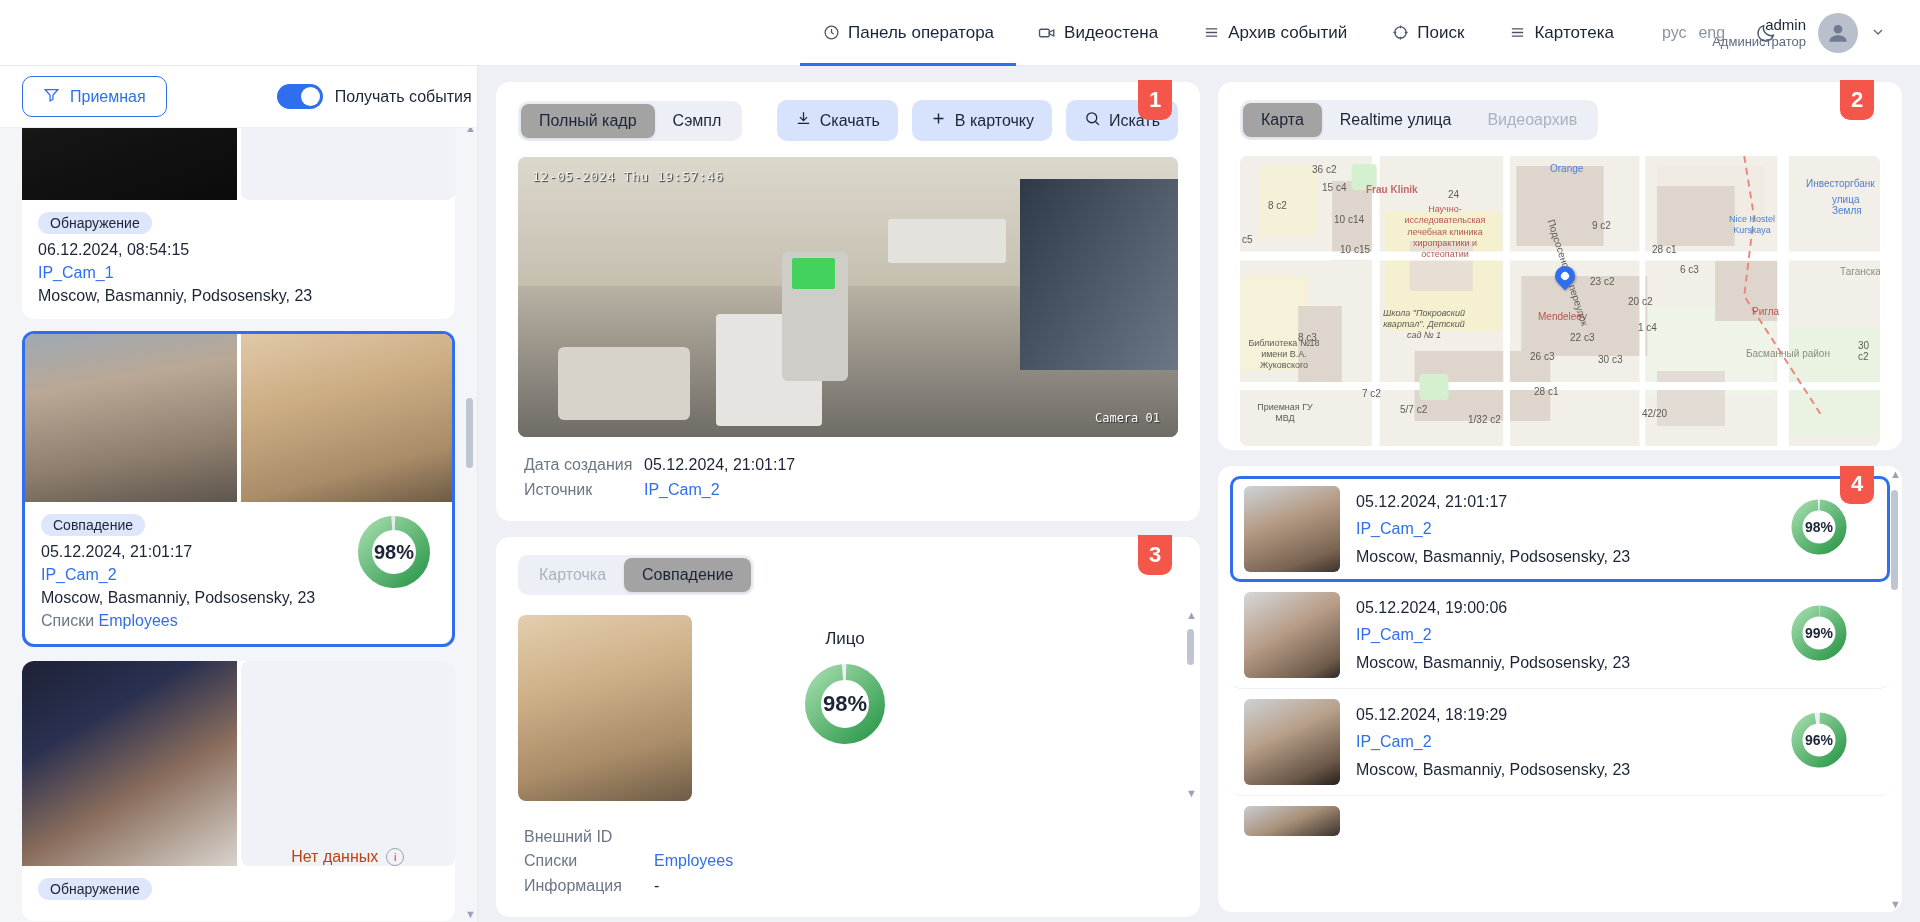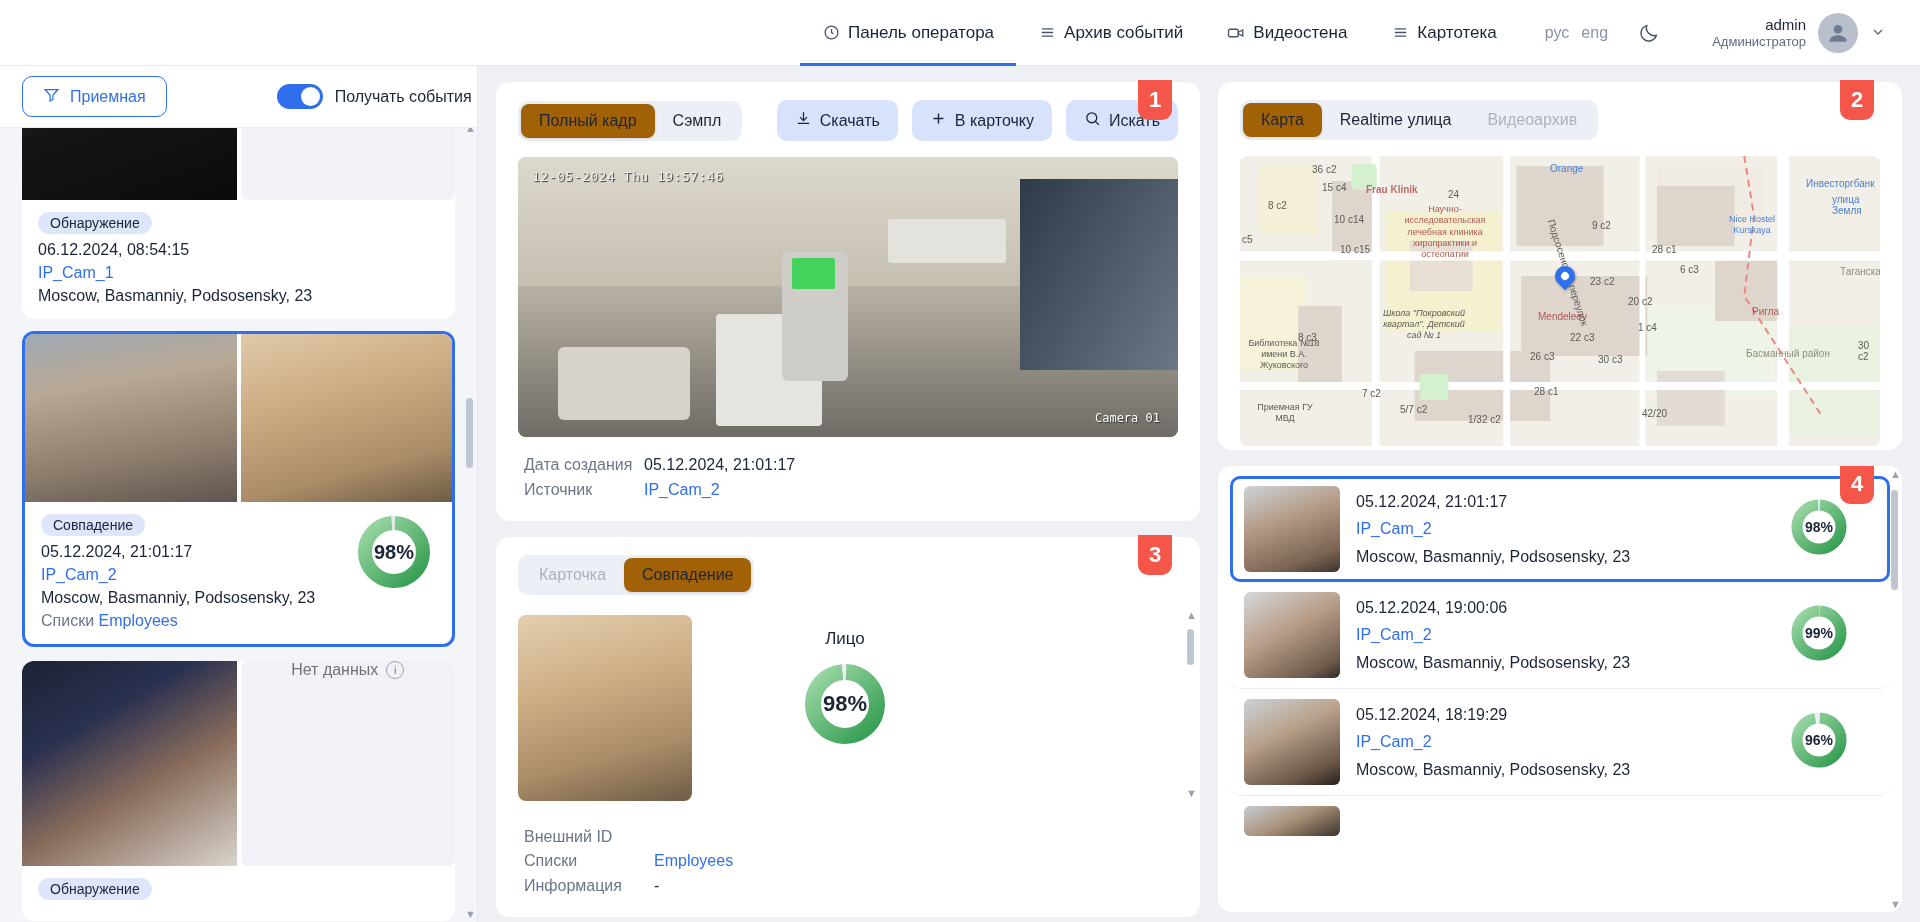--- a/index.html
+++ b/index.html
@@ -80,22 +80,22 @@
   .events-list { flex: 1; overflow: hidden; position: relative; background: #f3f5f9; }
   .event-card {
     background: #fff; border-radius: 12px; margin: 0 22px 12px 22px;
     overflow: hidden;
   }
   .event-card.selected { border: 3px solid #2f6fed; margin-bottom: 14px; }
   .event-thumbs { display: flex; gap: 4px; }
   .event-thumb { width: 50%; height: 168px; background-size: cover; background-position: center; }
   .nodata {
     width: 50%; height: 168px; background: #f0f2f7;
-    display: flex; align-items: flex-start; justify-content: center; gap: 8px;
-    color: #737373; font-size: 16px; border-radius: 8px;
+    display: flex; align-items: flex-end; justify-content: center; gap: 8px;
+    color: #c2410c; font-size: 16px; border-radius: 8px;
   }
   .nodata-icon {
     width: 18px; height: 18px; border: 1px solid #9aa3b4; border-radius: 50%;
     display: flex; align-items: center; justify-content: center;
     font-size: 11px; line-height: 1;
   }
   .event-body { padding: 12px 16px 14px 16px; position: relative; }
   .badge {
     display: inline-block; background: #dde6fb; color: #1c2536;
     border-radius: 12px; padding: 3px 12px; font-size: 14px; margin-bottom: 7px;
@@ -125,21 +125,21 @@
     width: 34px; height: 40px; background: #f4564a; color: #fff;
     border-radius: 0 0 10px 10px;
     display: flex; align-items: center; justify-content: center;
     font-size: 22px; font-weight: 700; z-index: 5;
   }
   .toolbar { display: flex; align-items: center; padding: 18px 22px 12px 22px; gap: 14px; }
   .segmented { display: flex; background: #eceff5; border-radius: 10px; padding: 3px; }
   .seg {
     padding: 8px 18px; font-size: 16px; color: #1c2536; border-radius: 8px; cursor: pointer; white-space: nowrap;
   }
-  .seg.active { background: #a16207; box-shadow: 0 1px 3px rgba(0,0,0,.10); }
+  .seg.active { background: #a3a3a3; box-shadow: 0 1px 3px rgba(0,0,0,.10); }
   .seg.disabled { color: #aab2c0; cursor: default; }
   .actions { display: flex; gap: 14px; margin-left: auto; }
   .act-btn {
     display: flex; align-items: center; gap: 8px;
     background: #d7e3fd; color: #1c2536; border: none;
     border-radius: 10px; padding: 10px 18px; font-size: 16px; cursor: pointer;
     font-family: inherit; white-space: nowrap;
   }
 
   .video-frame {
@@ -221,37 +221,46 @@
         <svg viewBox="0 0 24 24" width="17" height="17" fill="none" stroke="currentColor" stroke-width="1.8">
             <circle cx="12" cy="12" r="9"></circle>
             <path d="M12 7v5l3 2"></path>
           </svg>
       </span>
       <span>Панель оператора</span>
     </div>
 
     <div class="nav-item">
       <span class="nav-icon">
-        <svg viewBox="0 0 24 24" width="17" height="17" stroke="currentColor" stroke-width="1.8">
-            <path d="M4 7h16M4 12h16M4 17h16"></path>
-          </svg>
-      </span>
-      <span>Архив событий</span>
-    </div>
-
-    <div class="nav-item">
-      <span class="nav-icon">
         <svg viewBox="0 0 24 24" width="18" height="18" fill="none" stroke="currentColor" stroke-width="1.8">
             <rect x="2" y="7" width="13" height="10" rx="2"></rect>
             <path d="M15 11l6-3v8l-6-3z"></path>
           </svg>
       </span>
       <span>Видеостена</span>
     </div>
 
+    <div class="nav-item">
+      <span class="nav-icon">
+        <svg viewBox="0 0 24 24" width="17" height="17" stroke="currentColor" stroke-width="1.8">
+            <path d="M4 7h16M4 12h16M4 17h16"></path>
+          </svg>
+      </span>
+      <span>Архив событий</span>
+    </div>
+
+    <div class="nav-item">
+      <span class="nav-icon">
+        <svg viewBox="0 0 24 24" width="17" height="17" fill="none" stroke="currentColor" stroke-width="1.8">
+            <circle cx="12" cy="12" r="8"></circle>
+            <path d="M12 2v4M12 18v4M2 12h4M18 12h4"></path>
+          </svg>
+      </span>
+      <span>Поиск</span>
+    </div>
 
     <div class="nav-item">
       <span class="nav-icon">
         <svg viewBox="0 0 24 24" width="17" height="17" stroke="currentColor" stroke-width="1.8">
             <path d="M4 7h16M4 12h16M4 17h16"></path>
           </svg>
       </span>
       <span>Картотека</span>
     </div>
   </div>

